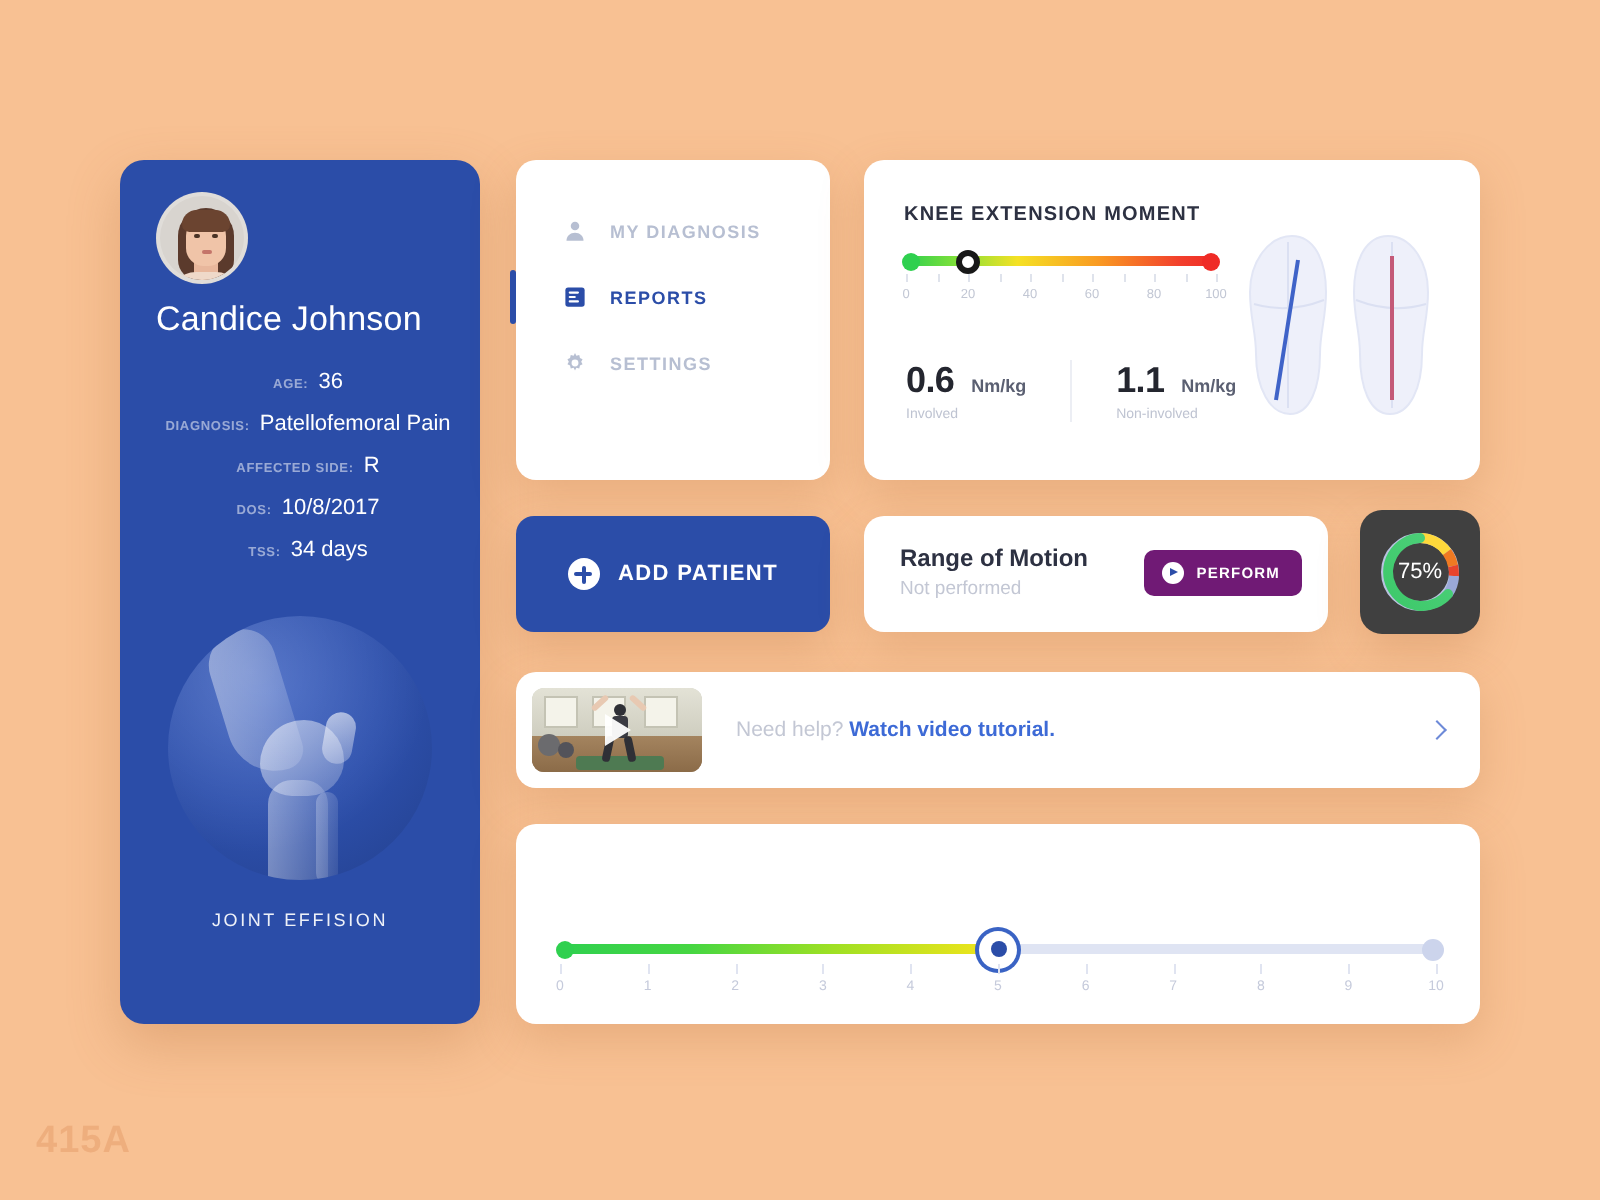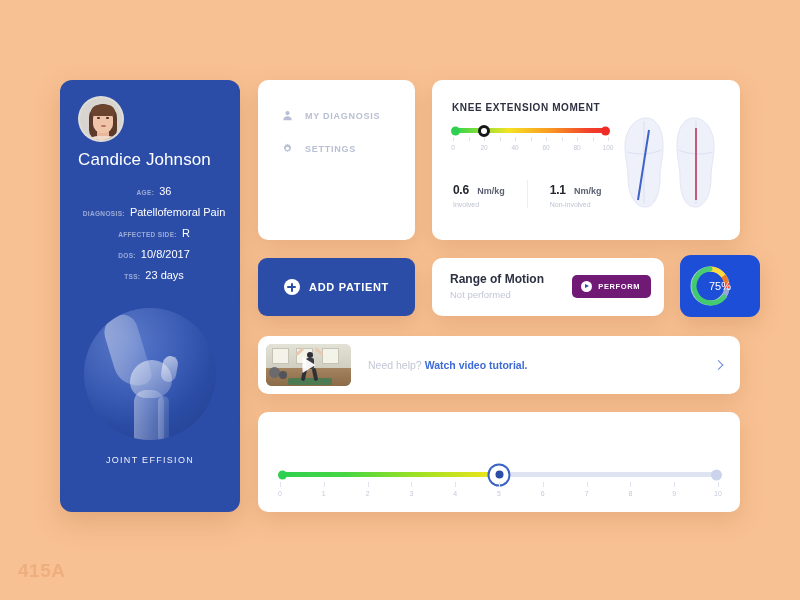--- a/index.html
+++ b/index.html
@@ -156,21 +156,21 @@
     background: #dfe3ec;
   }
   .kem-scale { position: relative; height: 10px; margin-top: 1px; }
   .kem-scale span {
     position: absolute; top: 0; font-size: 6.5px; color: #c2c7d4;
     transform: translateX(-50%);
   }
   .kem-values { position: absolute; left: 21px; top: 100px; display: flex; }
   .kem-val { padding-right: 22px; }
   .kem-val + .kem-val { padding-left: 22px; border-left: 1px solid #eceef4; }
-  .kem-num { font-size: 12px; font-weight: 700; color: #24262f; letter-spacing: -.3px; }
+  .kem-num { font-size: 18px; font-weight: 700; color: #24262f; letter-spacing: -.3px; }
   .kem-unit { font-size: 9px; font-weight: 700; color: #5b6072; margin-left: 4px; }
   .kem-sub { font-size: 7px; color: #bec3d1; margin-top: 3px; }
 
   .feet { position: absolute; right: 16px; top: 32px; width: 108px; height: 106px; }
 
   
   .add-btn {
     position: absolute; left: 258px; top: 258px;
     width: 157px; height: 58px; border-radius: 9px;
     background: #2b4da8; border: none;
@@ -208,22 +208,22 @@
     content: ""; position: absolute; left: 4px; top: 3px;
     border-left: 4px solid #2b4da8;
     border-top: 2.5px solid transparent;
     border-bottom: 2.5px solid transparent;
   }
   .perform-btn .txt { color: #fff; font-size: 7.5px; font-weight: 700; letter-spacing: .6px; }
 
   
   .ring-card {
     position: absolute; left: 680px; top: 255px;
-    width: 80px; height: 62px; border-radius: 11px;
-    background: #1d4ed8;
+    width: 60px; height: 62px; border-radius: 11px;
+    background: #404040;
     box-shadow: 0 8px 20px rgba(185,115,65,.3);
   }
   .ring-pct {
     position: absolute; inset: 0; display: flex;
     align-items: center; justify-content: center;
     color: #fff; font-size: 11px; font-weight: 400;
   }
 
   
   .video-card { left: 258px; top: 336px; width: 482px; height: 58px; }
@@ -347,21 +347,21 @@
       <div class="meta-row">
         <span class="meta-key">AFFECTED SIDE:</span>
         <span class="meta-val">R</span>
       </div>
       <div class="meta-row">
         <span class="meta-key">DOS:</span>
         <span class="meta-val">10/8/2017</span>
       </div>
       <div class="meta-row">
         <span class="meta-key">TSS:</span>
-        <span class="meta-val">23 days</span>
+        <span class="meta-val">34 days</span>
       </div>
     </div>
 
     <div class="knee-orb">
       <div class="femur"></div>
         <div class="condyle"></div>
         <div class="patella"></div>
       <div class="tibia"></div>
         <div class="fibula"></div>
         <div class="glow"></div>
@@ -372,20 +372,31 @@
   <div class="card nav-card">
     <div class="nav-list">
       <div class="nav-item">
         <span class="ico">
           <svg width="11" height="11" viewBox="0 0 16 16">
               <circle cx="8" cy="4.4" r="3.1" fill="#b7bfd2"></circle>
               <path d="M1.8 15c0-3.5 2.8-5.8 6.2-5.8S14.2 11.5 14.2 15z" fill="#b7bfd2"></path>
             </svg>
         </span>
         <span class="lbl">MY DIAGNOSIS</span>
+      </div>
+      <div class="nav-item active">
+        <span class="ico">
+          <svg width="11" height="11" viewBox="0 0 16 16">
+              <rect x="1" y="1" width="14" height="14" rx="2" fill="#2b4da8"></rect>
+              <rect x="3.4" y="4" width="7.5" height="1.6" rx=".8" fill="#fff"></rect>
+              <rect x="3.4" y="7.2" width="5.2" height="1.6" rx=".8" fill="#fff"></rect>
+              <rect x="3.4" y="10.4" width="7.5" height="1.6" rx=".8" fill="#fff"></rect>
+            </svg>
+        </span>
+        <span class="lbl">REPORTS</span>
       </div>
       <div class="nav-item">
         <span class="ico">
           <svg width="11" height="11" viewBox="0 0 16 16">
               <path d="M8 0.8l1 1.9 2.1-.5.5 2.1 1.9 1-1 1.8 1 1.8-1.9 1-.5 2.1-2.1-.5-1 1.9-1-1.9-2.1.5-.5-2.1-1.9-1 1-1.8-1-1.8 1.9-1 .5-2.1 2.1.5z" fill="#b7bfd2"></path>
               <circle cx="8" cy="8" r="2.5" fill="#fff"></circle>
             </svg>
         </span>
         <span class="lbl">SETTINGS</span>
       </div>

